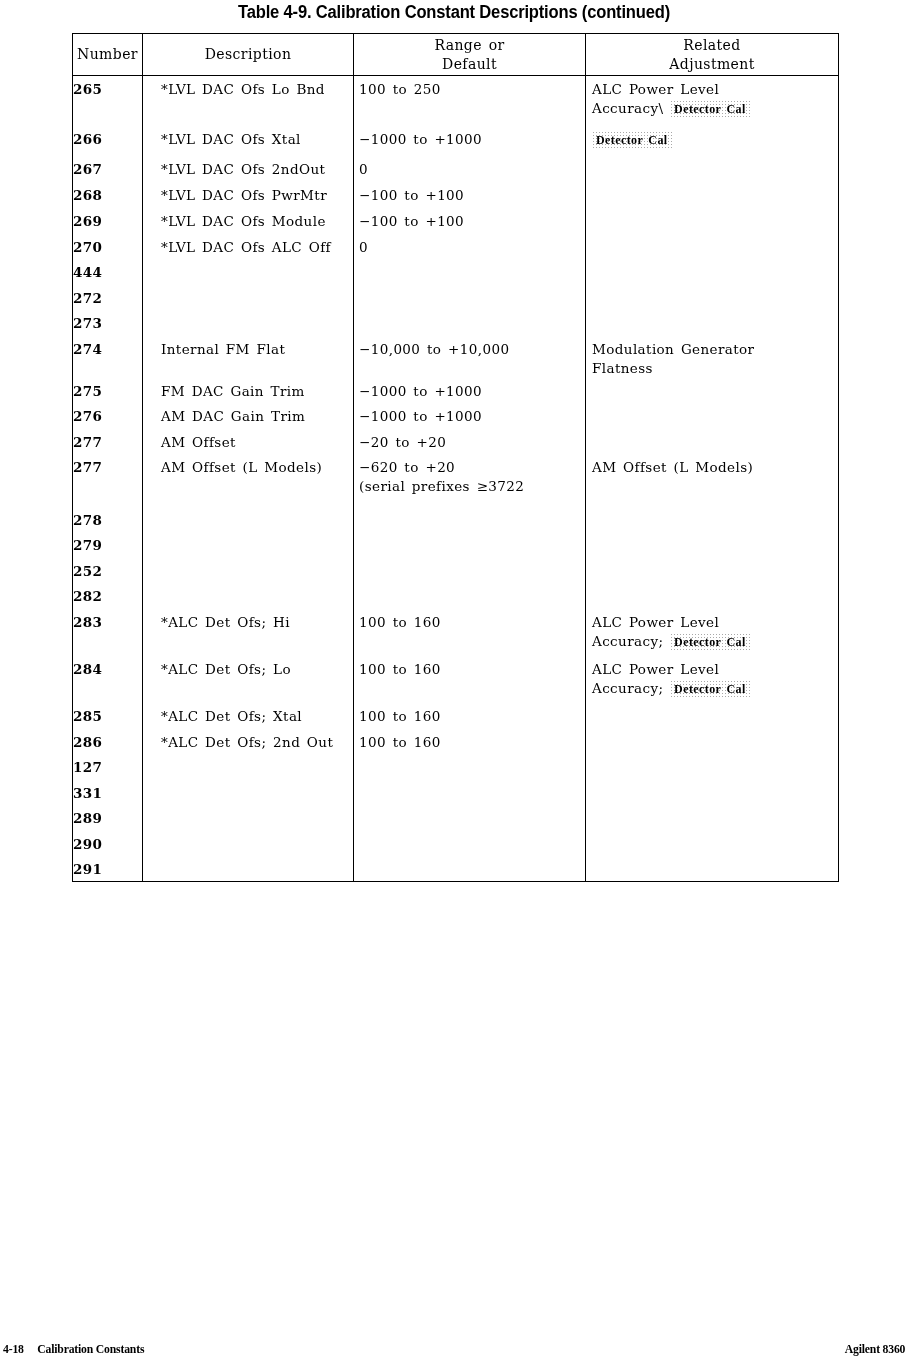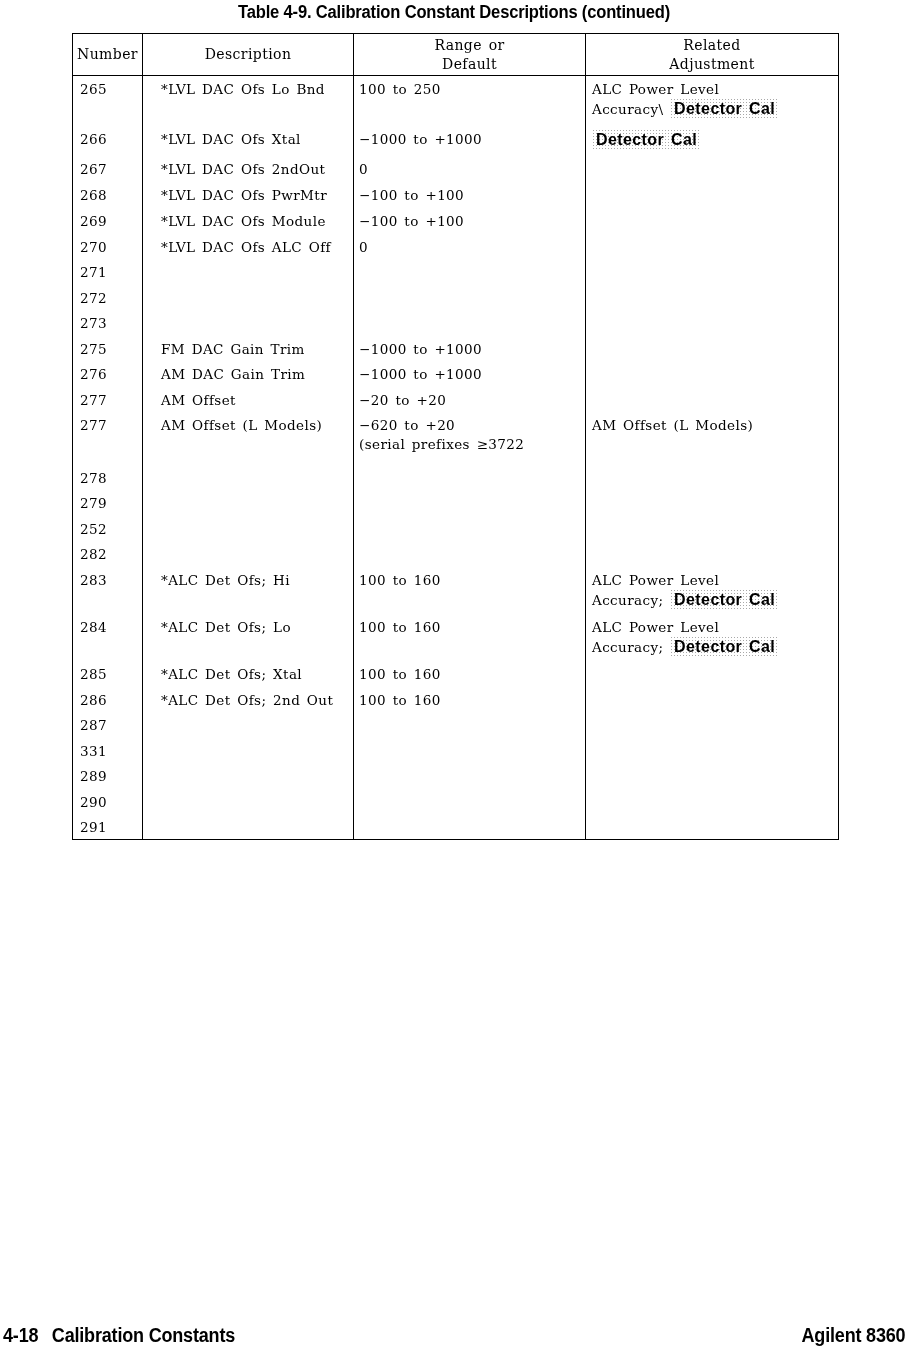--- a/index.html
+++ b/index.html
@@ -32,38 +32,38 @@
     vertical-align:middle; white-space:pre-line;
     letter-spacing:0.4px; word-spacing:2px; line-height:19px;
     padding:0;
   }
   .cal td {
     vertical-align:top; padding:4px 2px 0 0;
     font-size:13.5px; line-height:19px;
     letter-spacing:0.4px; word-spacing:2px;
     white-space:pre-line; overflow:hidden;
   }
-  td.c-num  { text-align:center; padding-right:28px; }
+  td.c-num  { text-align:left; padding-right:28px;font-weight:bold; }
   td.c-desc { padding-left:18px; }
   td.c-range{ padding-left:5px; }
   td.c-rel  { padding-left:6px; }
 
   .softkey {
-    font-family:Liberation Sans, sans-serif;
-    font-weight:bold; font-size:16px; letter-spacing:0.4px;
+    font-family:Liberation Serif, serif;
+    font-weight:bold; font-size:12px; letter-spacing:0.4px;
     padding:2px 4px 1px 4px; white-space:nowrap;
     background-image:radial-gradient(circle, #a8a8a8 30%, rgba(0,0,0,0) 31%);
     background-size:3px 3px; background-position:0 0;
   }
   .softkey:empty { display:none; }
 
   .footer {
-    position:absolute; left:0; right:0; bottom:16px; height:22px;
-    font-family:Liberation Sans, sans-serif;
-    font-weight:bold; font-size:20px; letter-spacing:-0.2px;
+    position:absolute; left:0; right:0; bottom:6px; height:22px;
+    font-family:Liberation Serif, serif;
+    font-weight:bold; font-size:13px; letter-spacing:-0.2px;
   }
   .f-left  { position:absolute; left:3px;  bottom:0; transform:scaleX(0.9); transform-origin:left bottom;  white-space:nowrap; }
   .f-sec   { margin-left:15px; }
   .f-right { position:absolute; right:3px; bottom:0; transform:scaleX(0.9); transform-origin:right bottom; white-space:nowrap; }
 </style>
 </head>
 <body>
 
 <div class="page">
 
@@ -118,36 +118,43 @@
           <td class="c-range">−100 to +100</td>
           <td class="c-rel"><span></span></td>
         </tr>
       <tr style="height:25px">
           <td class="c-num">270</td>
           <td class="c-desc">*LVL DAC Ofs ALC Off</td>
           <td class="c-range">0</td>
           <td class="c-rel"><span></span></td>
         </tr>
       <tr style="height:26px">
-          <td class="c-num">271</td>
+          <td class="c-num">444</td>
           <td class="c-desc"></td>
           <td class="c-range"></td>
           <td class="c-rel"><span></span></td>
         </tr>
       <tr style="height:25px">
           <td class="c-num">272</td>
           <td class="c-desc"></td>
           <td class="c-range"></td>
           <td class="c-rel"><span></span></td>
         </tr>
       <tr style="height:26px">
           <td class="c-num">273</td>
           <td class="c-desc"></td>
           <td class="c-range"></td>
           <td class="c-rel"><span></span></td>
+        </tr>
+      <tr style="height:41px">
+          <td class="c-num">274</td>
+          <td class="c-desc">Internal FM Flat</td>
+          <td class="c-range">−10,000 to +10,000</td>
+          <td class="c-rel"><span>Modulation Generator
+Flatness</span></td>
         </tr>
       <tr style="height:25px">
           <td class="c-num">275</td>
           <td class="c-desc">FM DAC Gain Trim</td>
           <td class="c-range">−1000 to +1000</td>
           <td class="c-rel"><span></span></td>
         </tr>
       <tr style="height:26px">
           <td class="c-num">276</td>
           <td class="c-desc">AM DAC Gain Trim</td>
@@ -211,21 +218,21 @@
           <td class="c-range">100 to 160</td>
           <td class="c-rel"><span></span></td>
         </tr>
       <tr style="height:25px">
           <td class="c-num">286</td>
           <td class="c-desc">*ALC Det Ofs; 2nd Out</td>
           <td class="c-range">100 to 160</td>
           <td class="c-rel"><span></span></td>
         </tr>
       <tr style="height:26px">
-          <td class="c-num">287</td>
+          <td class="c-num">127</td>
           <td class="c-desc"></td>
           <td class="c-range"></td>
           <td class="c-rel"><span></span></td>
         </tr>
       <tr style="height:25px">
           <td class="c-num">331</td>
           <td class="c-desc"></td>
           <td class="c-range"></td>
           <td class="c-rel"><span></span></td>
         </tr>

